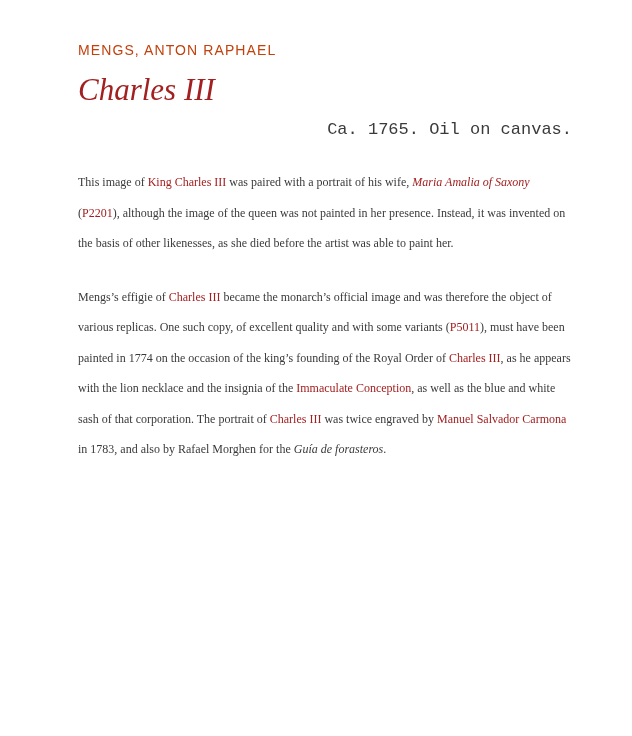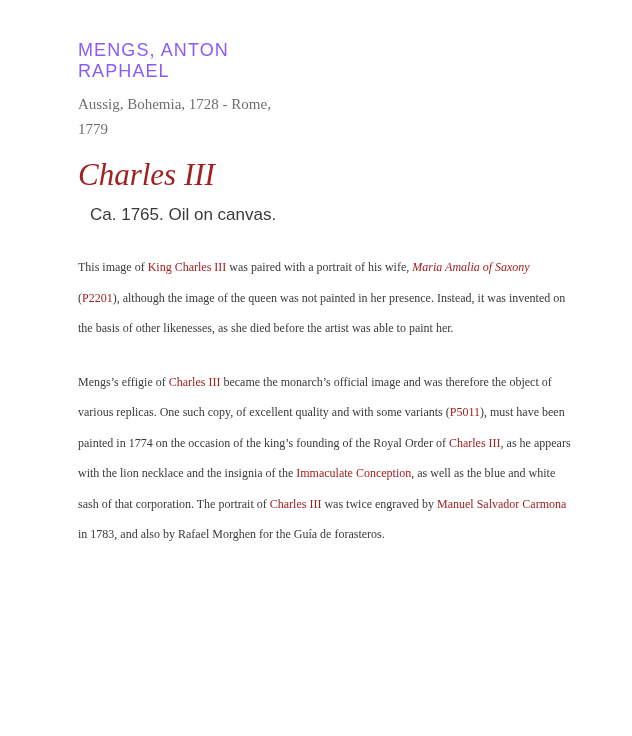--- a/index.html
+++ b/index.html
@@ -16,23 +16,23 @@
   }
   .page {
     position: relative;
     width: 632px;
     height: 736px;
     box-sizing: border-box;
     padding: 40px 60px 0 78px;
   }
   .artist-name {
     font-family: "Liberation Sans", sans-serif;
-    font-size: 18px;
+    font-size: 14px;
     letter-spacing: 1.1px;
-    color: #8b5cf6;
+    color: #c2410c;
     line-height: 21px;
     text-transform: uppercase;
     max-width: 200px;
     margin: 0 0 10px 0;
   }
   .artist-dates {
     font-family: "Liberation Serif", serif;
     font-size: 15px;
     color: #6e6e6e;
     line-height: 25px;
@@ -42,55 +42,56 @@
   .work-title {
     font-family: "Liberation Serif", serif;
     font-style: italic;
     font-size: 31px;
     color: #a32020;
     line-height: 38px;
     margin: 0 0 6px 0;
     font-weight: normal;
   }
   .work-meta {
-    font-family: Liberation Sans, sans-serif;
+    font-family: Liberation Mono, monospace;
     font-size: 17px;
     color: #3a3a3a;
     line-height: 30px;
-    margin: 0 0 22px 12px;
+    margin: 0 0 22px 0;
+    text-align: right;
   }
   .body-text p {
     font-family: "Liberation Serif", serif;
     font-size: 12px;
     line-height: 30.5px;
     color: #3a3a3a;
     margin: 0 0 23px 0;
     max-width: 500px;
   }
   .body-text p:last-child {
     margin-bottom: 0;
   }
   a.ref {
     color: #a32020;
     text-decoration: none;
   }
   a.ref.italic {
     font-style: italic;
   }
   .it {
+    font-style: italic;
   }
 </style>
 </head>
 <body>
 
 <div class="page">
 
   <div class="artist-name">MENGS, ANTON RAPHAEL</div>
 
-  <div class="artist-dates">Aussig, Bohemia, 1728 - Rome, 1779</div>
 
   <h1 class="work-title">Charles III</h1>
 
   <div class="work-meta">Ca. 1765. Oil on canvas.</div>
 
   <div class="body-text">
 
     <p><span>This image of </span><a class="ref" href="#">King Charles III</a><span> was paired with a portrait of his wife, </span><a class="ref italic" href="#">Maria Amalia of Saxony</a><span> (</span><a class="ref" href="#">P2201</a><span>), although the image of the queen was not painted in her presence. Instead, it was invented on the basis of other likenesses, as she died before the artist was able to paint her.</span></p>
 
     <p><span>Mengs’s effigie of </span><a class="ref" href="#">Charles III</a><span> became the monarch’s official image and was therefore the object of various replicas. One such copy, of excellent quality and with some variants (</span><a class="ref" href="#">P5011</a><span>), must have been painted in 1774 on the occasion of the king’s founding of the Royal Order of </span><a class="ref" href="#">Charles III</a><span>, as he appears with the lion necklace and the insignia of the </span><a class="ref" href="#">Immaculate Conception</a><span>, as well as the blue and white sash of that corporation. The portrait of </span><a class="ref" href="#">Charles III</a><span> was twice engraved by </span><a class="ref" href="#">Manuel Salvador Carmona</a><span> in 1783, and also by Rafael Morghen for the </span><span class="it">Guía de forasteros</span><span>.</span></p>

